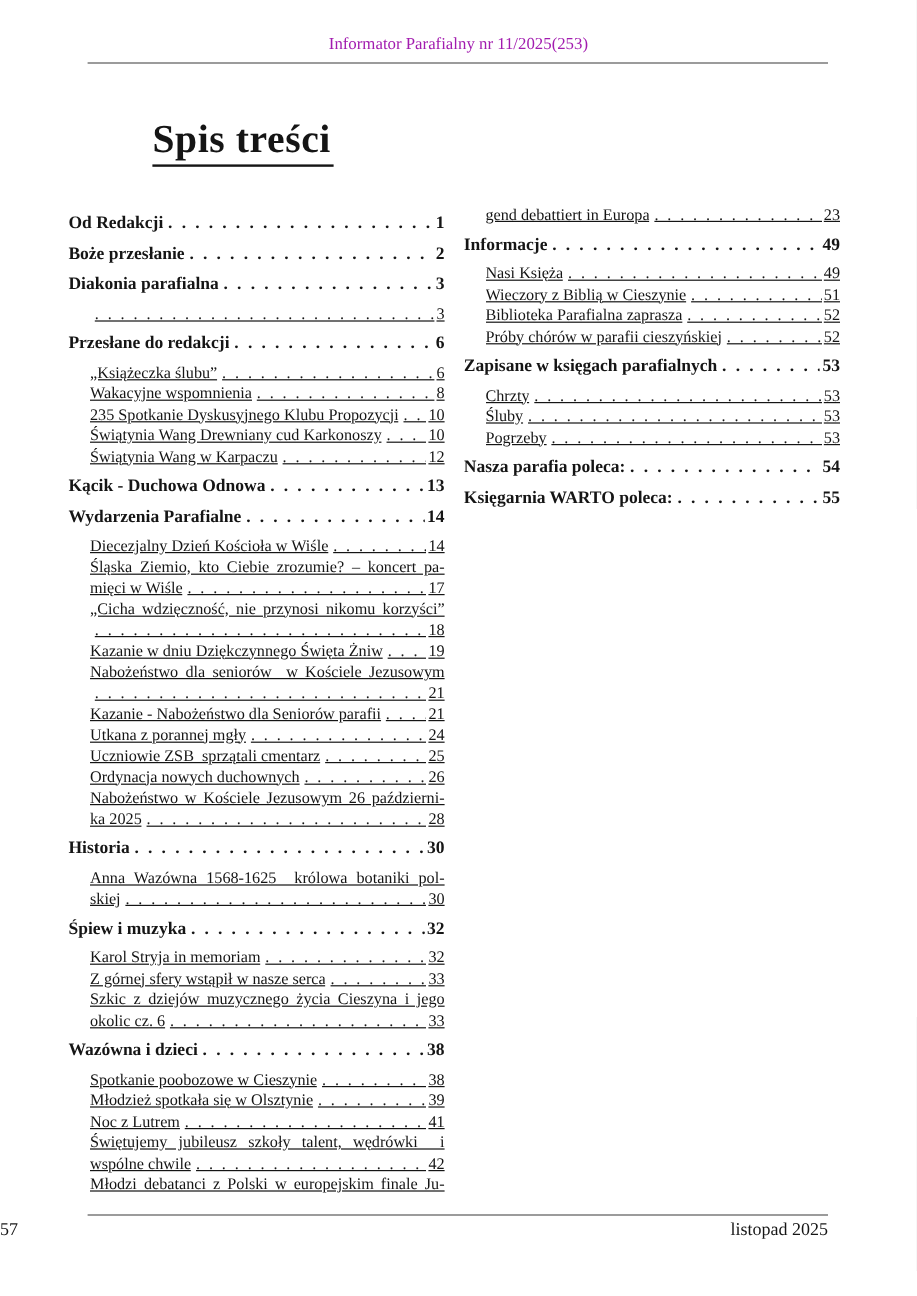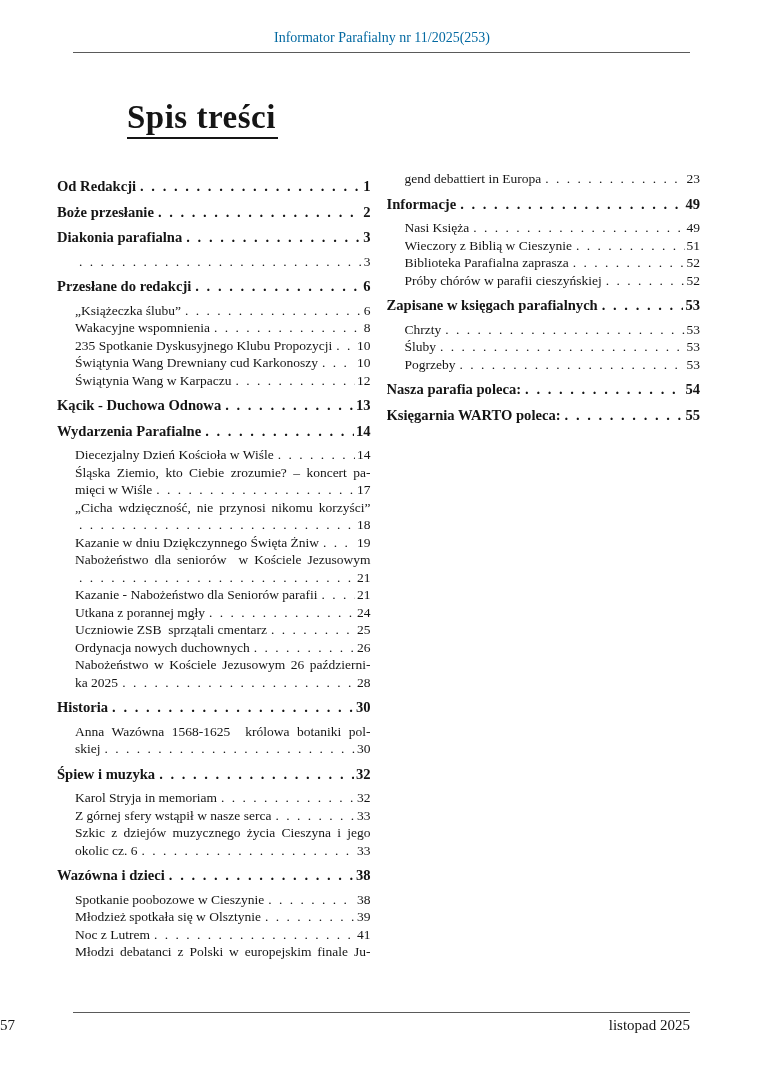--- a/index.html
+++ b/index.html
@@ -7,41 +7,41 @@
     position:relative;
     width:764px;height:1080px;
     margin:0 auto;
     background:#ffffff;
     font-family:"Liberation Serif", serif;
     color:#151515;
     overflow:hidden;
   }
   .header-text{
     position:absolute;top:30px;left:0;width:100%;
-    text-align:center;font-size:14px;color:#0369a1;
+    text-align:center;font-size:14px;color:#a21caf;
   }
   .rule{
     position:absolute;left:73px;width:617px;height:0;
     border-top:1.6px solid #5a5a5a;
   }
   .header-rule{top:52px;}
   .footer-rule{top:1012px;}
   .page-title{
     position:absolute;top:99px;left:127px;
     font-size:33px;font-weight:bold;letter-spacing:.5px;
     border-bottom:2.6px solid #151515;padding:0 2px 1px 0;
   }
   .toc{
     position:absolute;top:170px;left:57px;width:643px;
     display:flex;gap:16px;
   }
   .toc-col{flex:1;min-width:0;}
   .entry{font-size:13.5px;line-height:17.5px;}
   .entry.sec{font-weight:bold;font-size:14.6px;margin:8px 0 6px 0;}
-  .entry.sub{padding-left:18px;}
+  .entry.sub{padding-left:18px;text-decoration:underline;}
   .line{display:flex;align-items:flex-end;}
   .txt{white-space:nowrap;flex:0 1 auto;overflow:hidden;}
   .dots{
     flex:1 1 0;min-width:0;overflow:hidden;white-space:nowrap;
     padding:0 2px 0 4px;
   }
   .dots::after{
     content:". . . . . . . . . . . . . . . . . . . . . . . . . . . . . . . . . . . . . . . . . . . . . . . . . . . . . . . . . . . .";
     word-spacing:4px;
   }
@@ -289,20 +289,28 @@
           </div>
         </div>
         <div class="entry sub">
           <div class="line">
             <span class="txt">Noc z Lutrem</span>
             <span class="dots"></span>
             <span class="pg">41</span>
           </div>
         </div>
         <div class="entry sub">
+          <div class="pre">Świętujemy jubileusz szkoły talent, wędrówki&nbsp; i</div>
+          <div class="line">
+            <span class="txt">wspólne chwile</span>
+            <span class="dots"></span>
+            <span class="pg">42</span>
+          </div>
+        </div>
+        <div class="entry sub">
           <div class="pre">Młodzi debatanci z Polski w europejskim finale Ju-</div>
         </div>
       </div>
     <div class="toc-col">
         <div class="entry sub">
           <div class="line">
             <span class="txt">gend debattiert in Europa</span>
             <span class="dots"></span>
             <span class="pg">23</span>
           </div>

